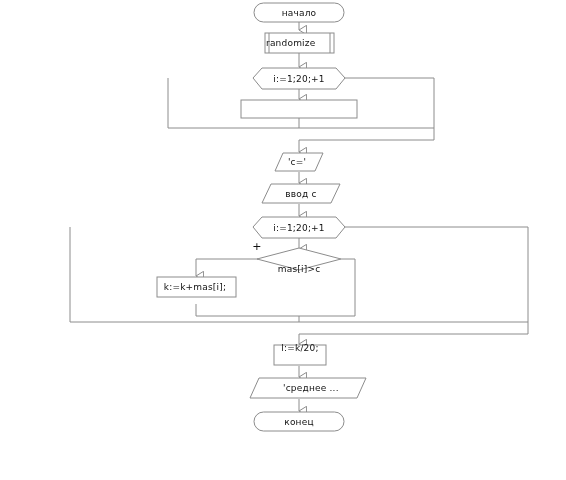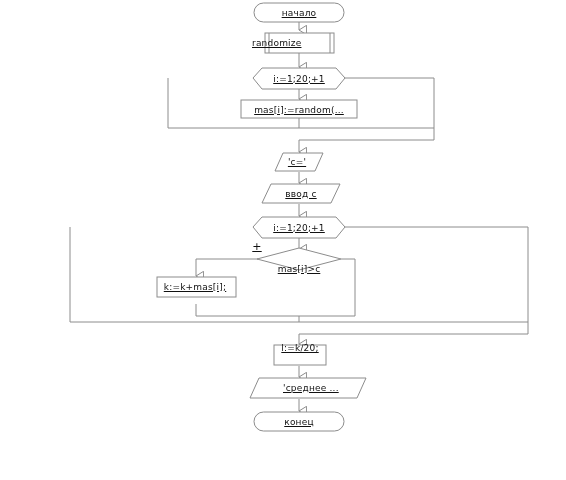--- a/index.html
+++ b/index.html
@@ -9,21 +9,20 @@
   svg{position:absolute;left:0;top:0;width:566px;height:480px;}
   .lbl{
     position:absolute;
     font-family:"DejaVu Sans","Liberation Sans",sans-serif;
     font-size:9px;
     color:#111111;
     white-space:nowrap;
     text-align:center;
     letter-spacing:0.2px;
     pointer-events:none;
-    text-decoration:underline;
   }
   .lbl.plus{font-size:11px;}
 </style>
 </head>
 <body>
 
 <div id="canvas">
 
   <svg viewBox="0 0 566 480" xmlns="http://www.w3.org/2000/svg">
     <defs>
@@ -93,25 +92,24 @@
       <rect x="274" y="345" width="52" height="20" fill="#ffffff"></rect>
 
       <path d="M259,378 L366,378 L357,398 L250,398 Z" fill="#ffffff"></path>
 
       <rect x="254" y="412" width="90" height="19" rx="9.5" ry="9.5" fill="#ffffff"></rect>
     </g>
   </svg>
 
   <div class="lbl" style="left:254px;top:7.5px;width:90px;">начало</div>
 
-  <div class="lbl" style="left:252px;top:38px;width:44px;">randomize</div>
+  <div class="lbl" style="left:266px;top:38px;width:44px;">randomize</div>
 
   <div class="lbl" style="left:253px;top:73.5px;width:92px;">i:=1;20;+1</div>
 
-  <div class="lbl" style="left:241px;top:104.5px;width:116px;">mas[i]:=random(...</div>
 
   <div class="lbl" style="left:275px;top:157px;width:44px;">'c='</div>
 
   <div class="lbl" style="left:264px;top:188.5px;width:74px;">ввод с</div>
 
   <div class="lbl" style="left:253px;top:222.5px;width:92px;">i:=1;20;+1</div>
 
   <div class="lbl" style="left:259px;top:254.5px;width:80px;margin-top:9px;">mas[i]&gt;c</div>
 
   <div class="lbl plus" style="left:251px;top:240px;width:12px;">+</div>

